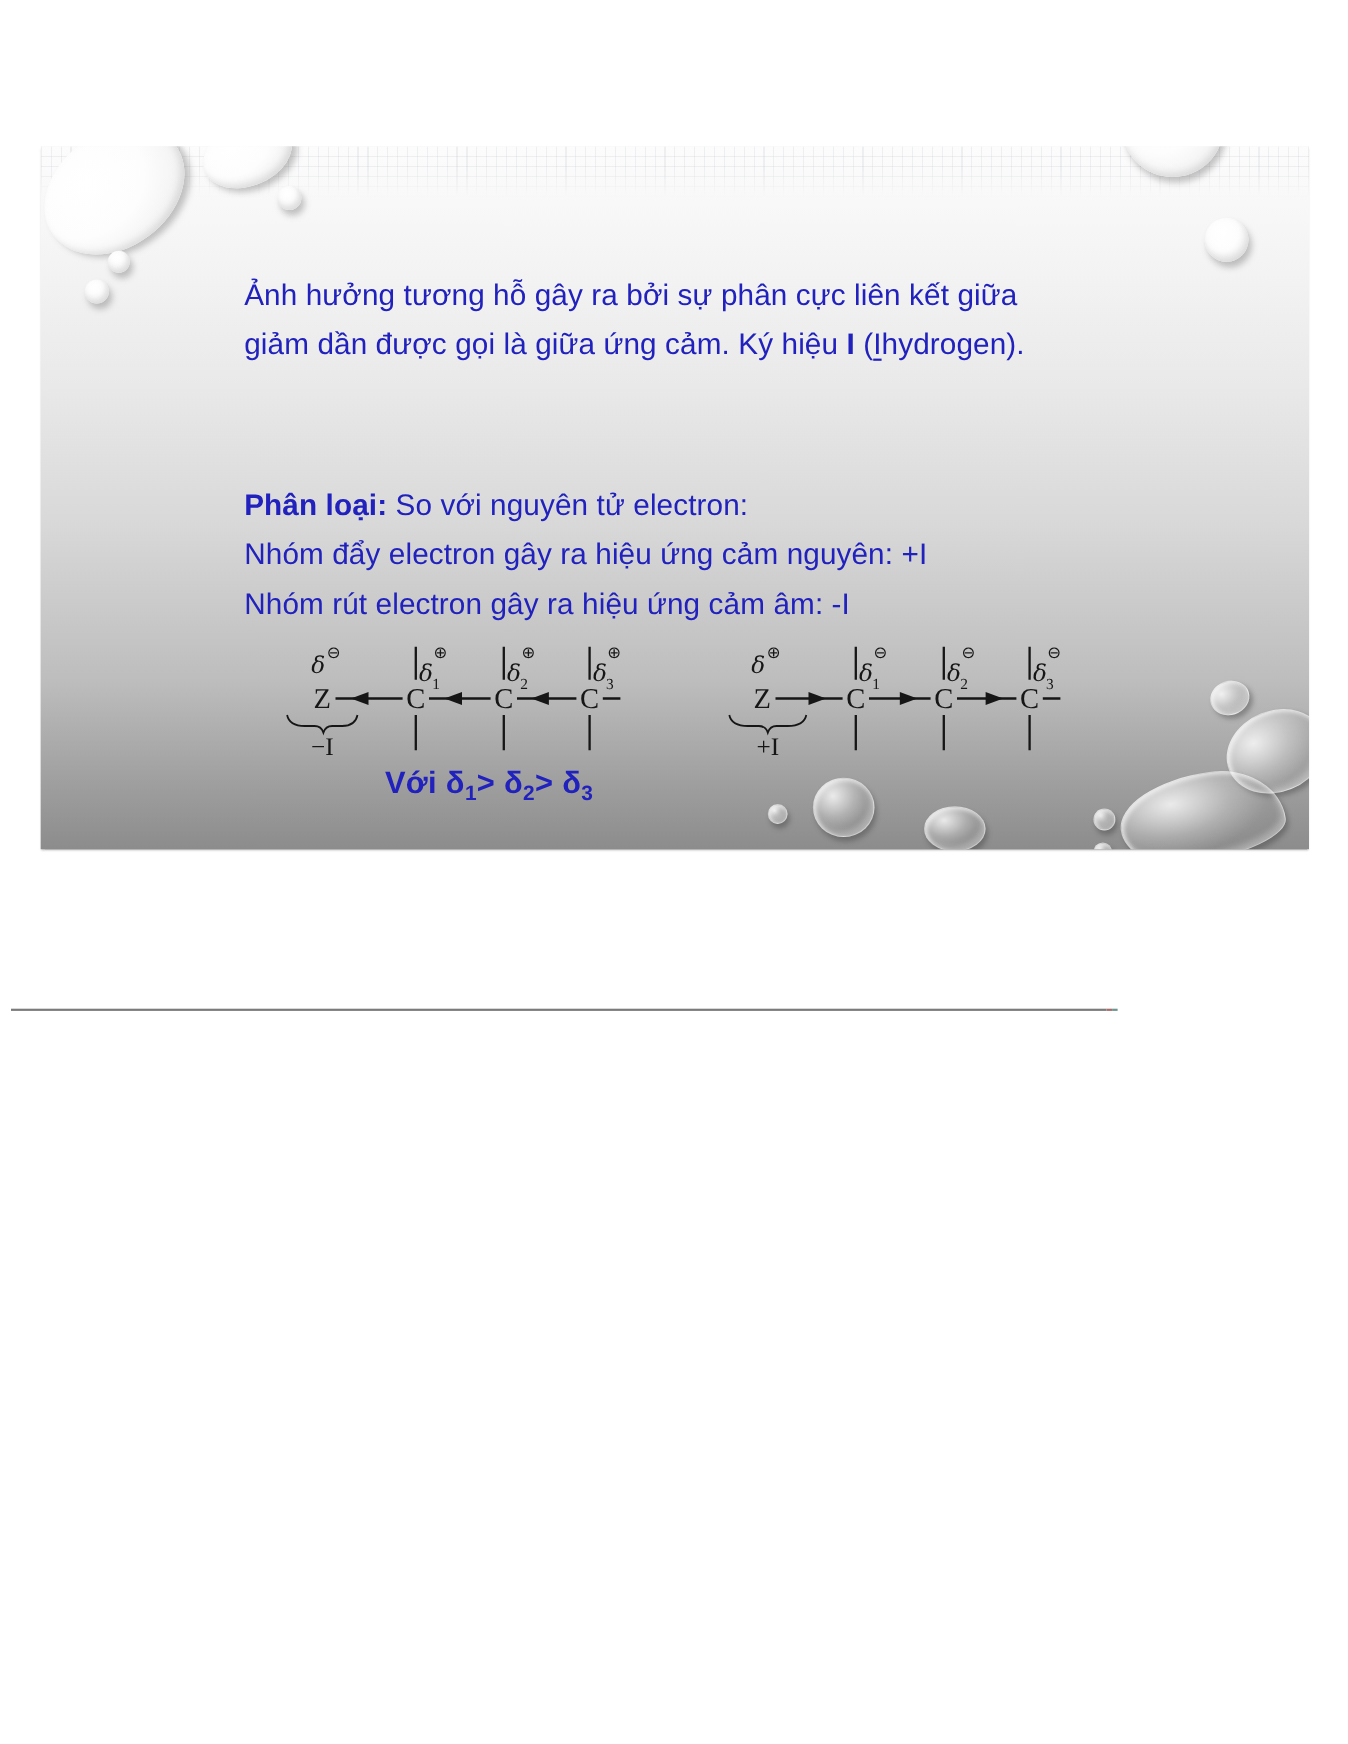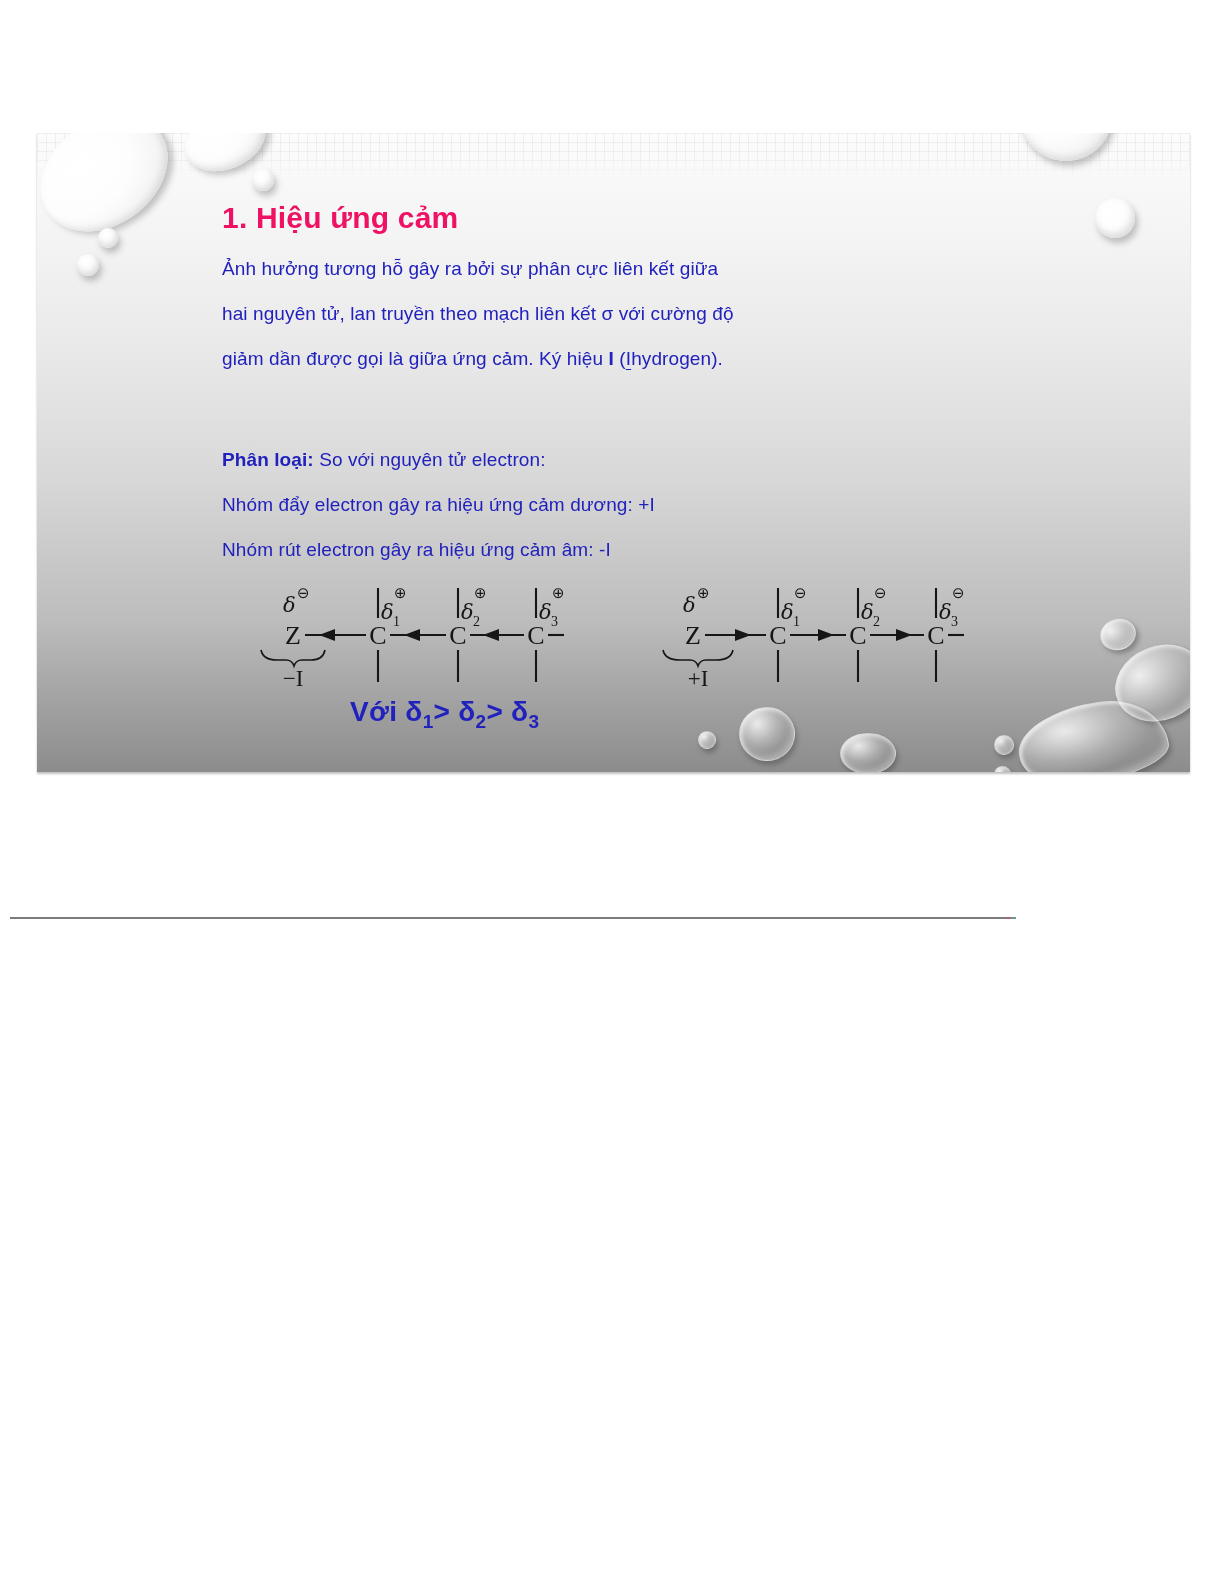--- a/index.html
+++ b/index.html
@@ -42,21 +42,21 @@
     border-radius:58% 42% 62% 38% / 52% 64% 36% 48%;
   }
 
   
   .slide-title{
     position:absolute;left:185px;top:68px;
     font-size:30px;font-weight:700;color:var(--accent);letter-spacing:.2px;
   }
   .para{
     position:absolute;left:185px;color:var(--blue);
-    font-size:19px;line-height:45px;letter-spacing:.1px;white-space:nowrap;
+    font-size:27px;line-height:45px;letter-spacing:.1px;white-space:nowrap;
   }
   .para1{top:113px;}
   .para2{top:304px;}
   .bold{font-weight:700;}
   .bolditalic{font-weight:700;}
   .uline{text-decoration:underline;text-underline-offset:4px;}
 
   .caption{
     position:absolute;left:313px;top:563px;color:var(--blue);
     font-size:28px;letter-spacing:.3px;font-weight:bold;
@@ -102,31 +102,29 @@
 
     <div class="bubble glass" style="left:1063px;top:486px;width:36px;height:31px;transform:rotate(-18deg);"></div>
     <div class="bubble glass" style="left:1077px;top:513px;width:92px;height:74px;transform:rotate(-22deg);"></div>
     <div class="bubble glass bean" style="left:981px;top:570px;width:150px;height:80px;transform:rotate(-8deg);"></div>
     <div class="bubble glass" style="left:957px;top:602px;width:20px;height:20px;"></div>
     <div class="bubble glass" style="left:957px;top:633px;width:17px;height:17px;"></div>
     <div class="bubble glass" style="left:661px;top:598px;width:18px;height:18px;"></div>
     <div class="bubble glass" style="left:702px;top:574px;width:56px;height:54px;"></div>
     <div class="bubble glass" style="left:803px;top:600px;width:56px;height:41px;"></div>
 
-    <div class="slide-title">1. Hiệu ứng cảm</div>
 
     <div class="para para1">
       <div>Ảnh hưởng tương hỗ gây ra bởi sự phân cực liên kết giữa</div>
-      <div>hai nguyên tử, lan truyền theo mạch liên kết σ với cường độ</div>
       <div><span>giảm dần được gọi là giữa ứng cảm. Ký hiệu </span><span class="bold">I</span><span> (</span><span class="uline">I</span><span>hydrogen).</span></div>
     </div>
 
     <div class="para para2">
       <div><span class="bolditalic">Phân loại:</span><span> So với nguyên tử electron:</span></div>
-      <div>Nhóm đẩy electron gây ra hiệu ứng cảm dương: +I</div>
+      <div>Nhóm đẩy electron gây ra hiệu ứng cảm nguyên: +I</div>
       <div>Nhóm rút electron gây ra hiệu ứng cảm âm: -I</div>
     </div>
 
     <svg class="chem chem-left" viewBox="0 0 312 108">
       <text class="delta" x="30" y="30">δ</text>
       <text class="charge" x="44" y="16">⊖</text>
       <text class="atom" x="40" y="62" text-anchor="middle">Z</text>
 
       <line x1="52" y1="53" x2="113" y2="53"></line>
       <polygon points="66,53 82,47 82,59"></polygon>

